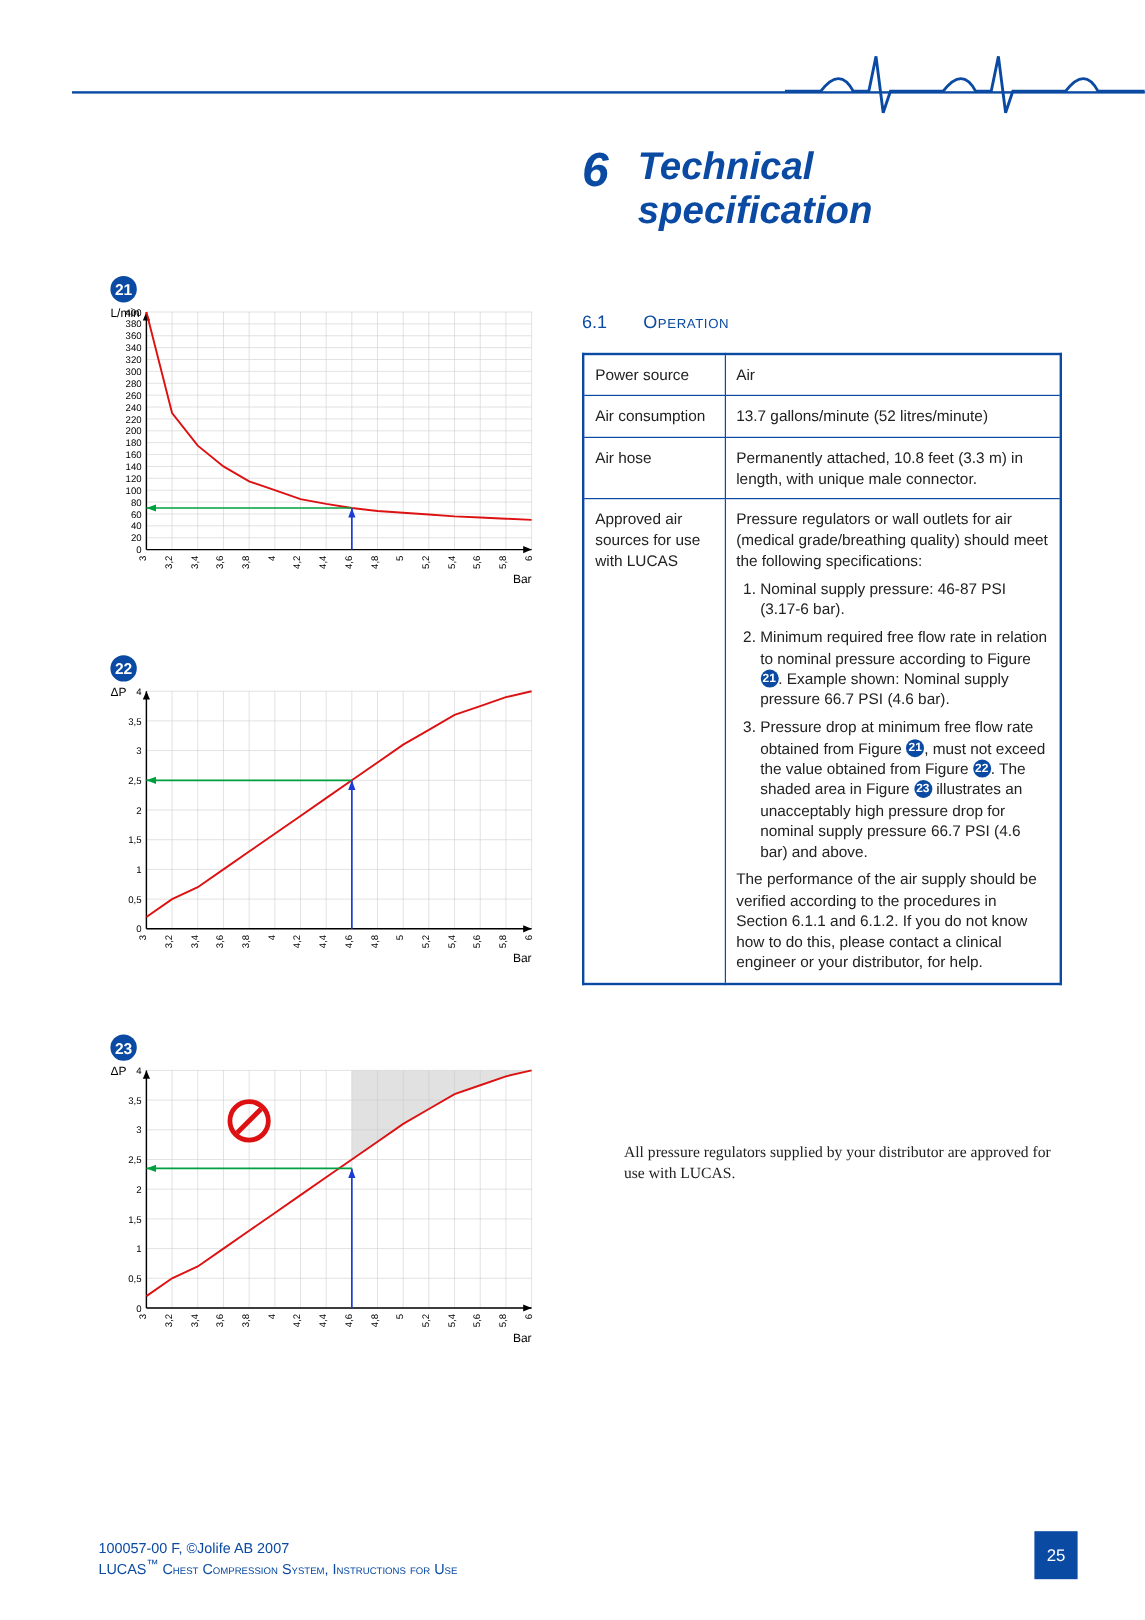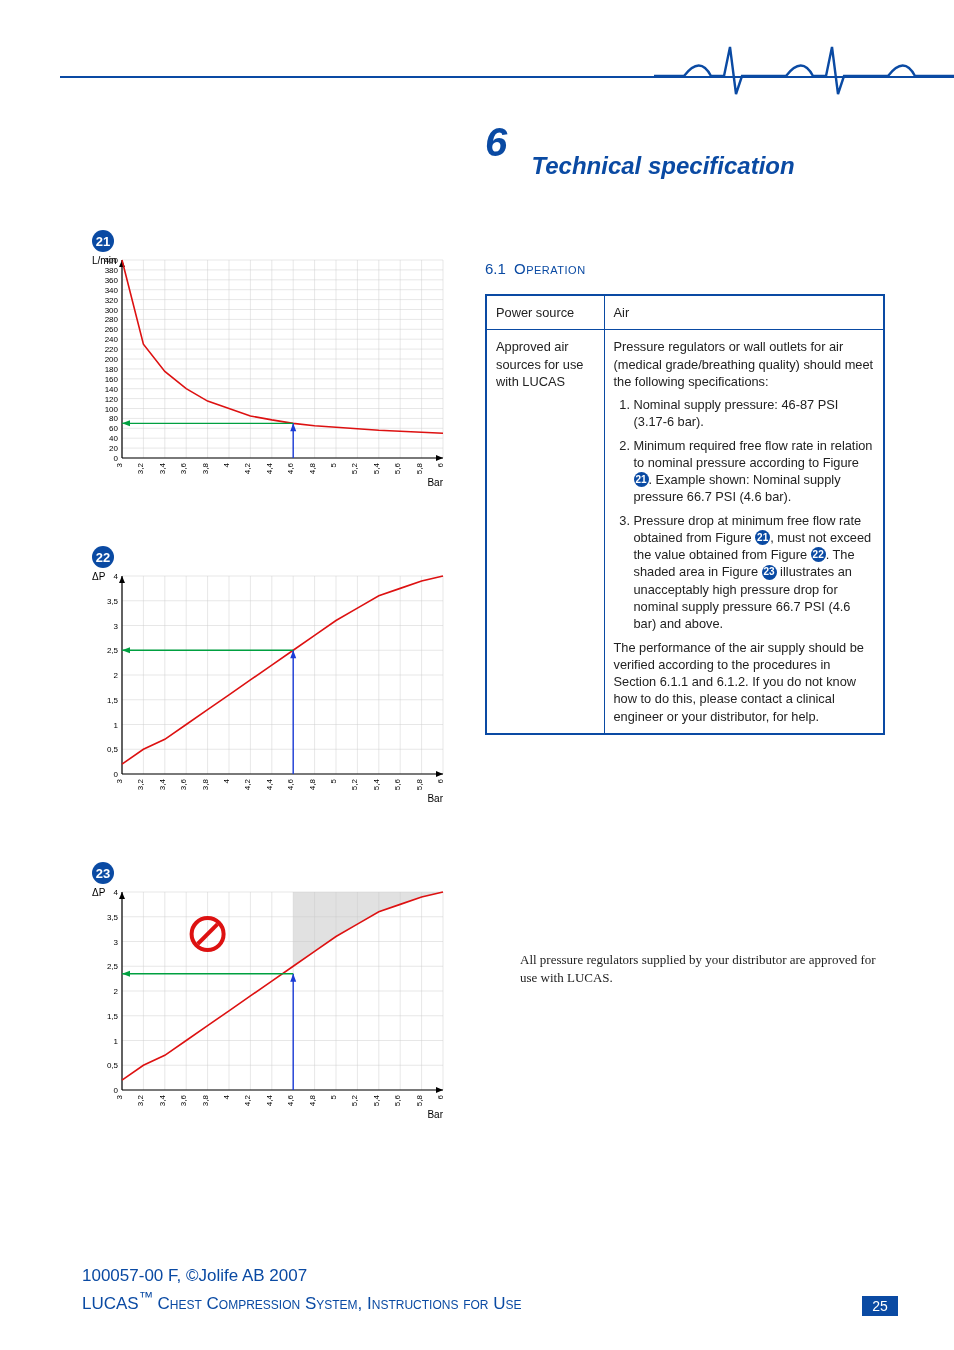--- a/index.html
+++ b/index.html
@@ -29,28 +29,28 @@
   }
   .chapter-head {
     position: absolute;
     left: 485px; top: 120px;
     color: #0a4aa3;
     font-style: italic;
     font-weight: 600;
     font-family: "Segoe UI", "Trebuchet MS", sans-serif;
   }
   .chapter-num { font-size: 40px; display: inline-block; width: 42px; vertical-align: top; }
-  .chapter-title { font-size: 24px; display: inline-block; line-height: 1.15; vertical-align: top; width: 300px; margin-top: 32px; }
+  .chapter-title { font-size: 32px; display: inline-block; line-height: 1.15; vertical-align: top; width: 300px; }
   .section-head {
     position: absolute;
     left: 485px; top: 260px;
     color: #0a4aa3;
     font-size: 15px;
   }
-  .section-num { margin-right: 4px; text-align: right; }
+  .section-num { margin-right: 26px; text-align: right; }
   .section-title { font-variant: small-caps; letter-spacing: 0.5px; }
   .spec-table {
     position: absolute;
     left: 485px; top: 294px;
     width: 400px;
     border-collapse: collapse;
     border: 2px solid #0a4aa3;
     font-size: 12.8px;
     line-height: 1.35;
   }
@@ -103,29 +103,29 @@
     align-items: center;
     justify-content: center;
     margin-bottom: 0;
     position: relative;
     left: 12px;
   }
   .chart-svg { width: 375px; height: 238px; display: block; }
   .footer {
     position: absolute;
     left: 82px; bottom: 34px;
-    font-size: 17px;
+    font-size: 12px;
     color: #0a4aa3;
     line-height: 1.35;
   }
   .footer .sc { font-variant: small-caps; margin-top: 29px; }
   .page-num {
     position: absolute;
     right: 56px; bottom: 34px;
-    width: 36px; height: 20px;
+    width: 36px; height: 40px;
     background: #0a4aa3;
     color: #fff;
     font-size: 14px;
     display: flex;
     align-items: center;
     justify-content: center;
   }
 </style>
 </head>
 <body>
@@ -143,20 +143,28 @@
 <div class="section-head">
   <span class="section-num">6.1</span>
   <span class="section-title">Operation</span>
 </div>
 
 <table class="spec-table">
   <tbody>
       <tr>
     <td class="k">Power source</td>
     <td>Air</td>
+  </tr>
+  <tr>
+    <td class="k">Air consumption</td>
+    <td>13.7 gallons/minute (52 litres/minute)</td>
+  </tr>
+  <tr>
+    <td class="k">Air hose</td>
+    <td>Permanently attached, 10.8 feet (3.3 m) in length, with unique male connector.</td>
   </tr>
   <tr>
     <td class="k">Approved air sources for use with LUCAS</td>
     <td>
       <span>Pressure regulators or wall outlets for air (medical grade/breathing quality) should meet the following specifications:</span>
       <ol>
         <li>Nominal supply pressure: 46-87 PSI (3.17-6 bar).</li>
         <li>
           <span>Minimum required free flow rate in relation to nominal pressure according to Figure </span><span class="bullet-num">21</span><span>. Example shown: Nominal supply pressure 66.7 PSI (4.6 bar).</span>
         </li>

